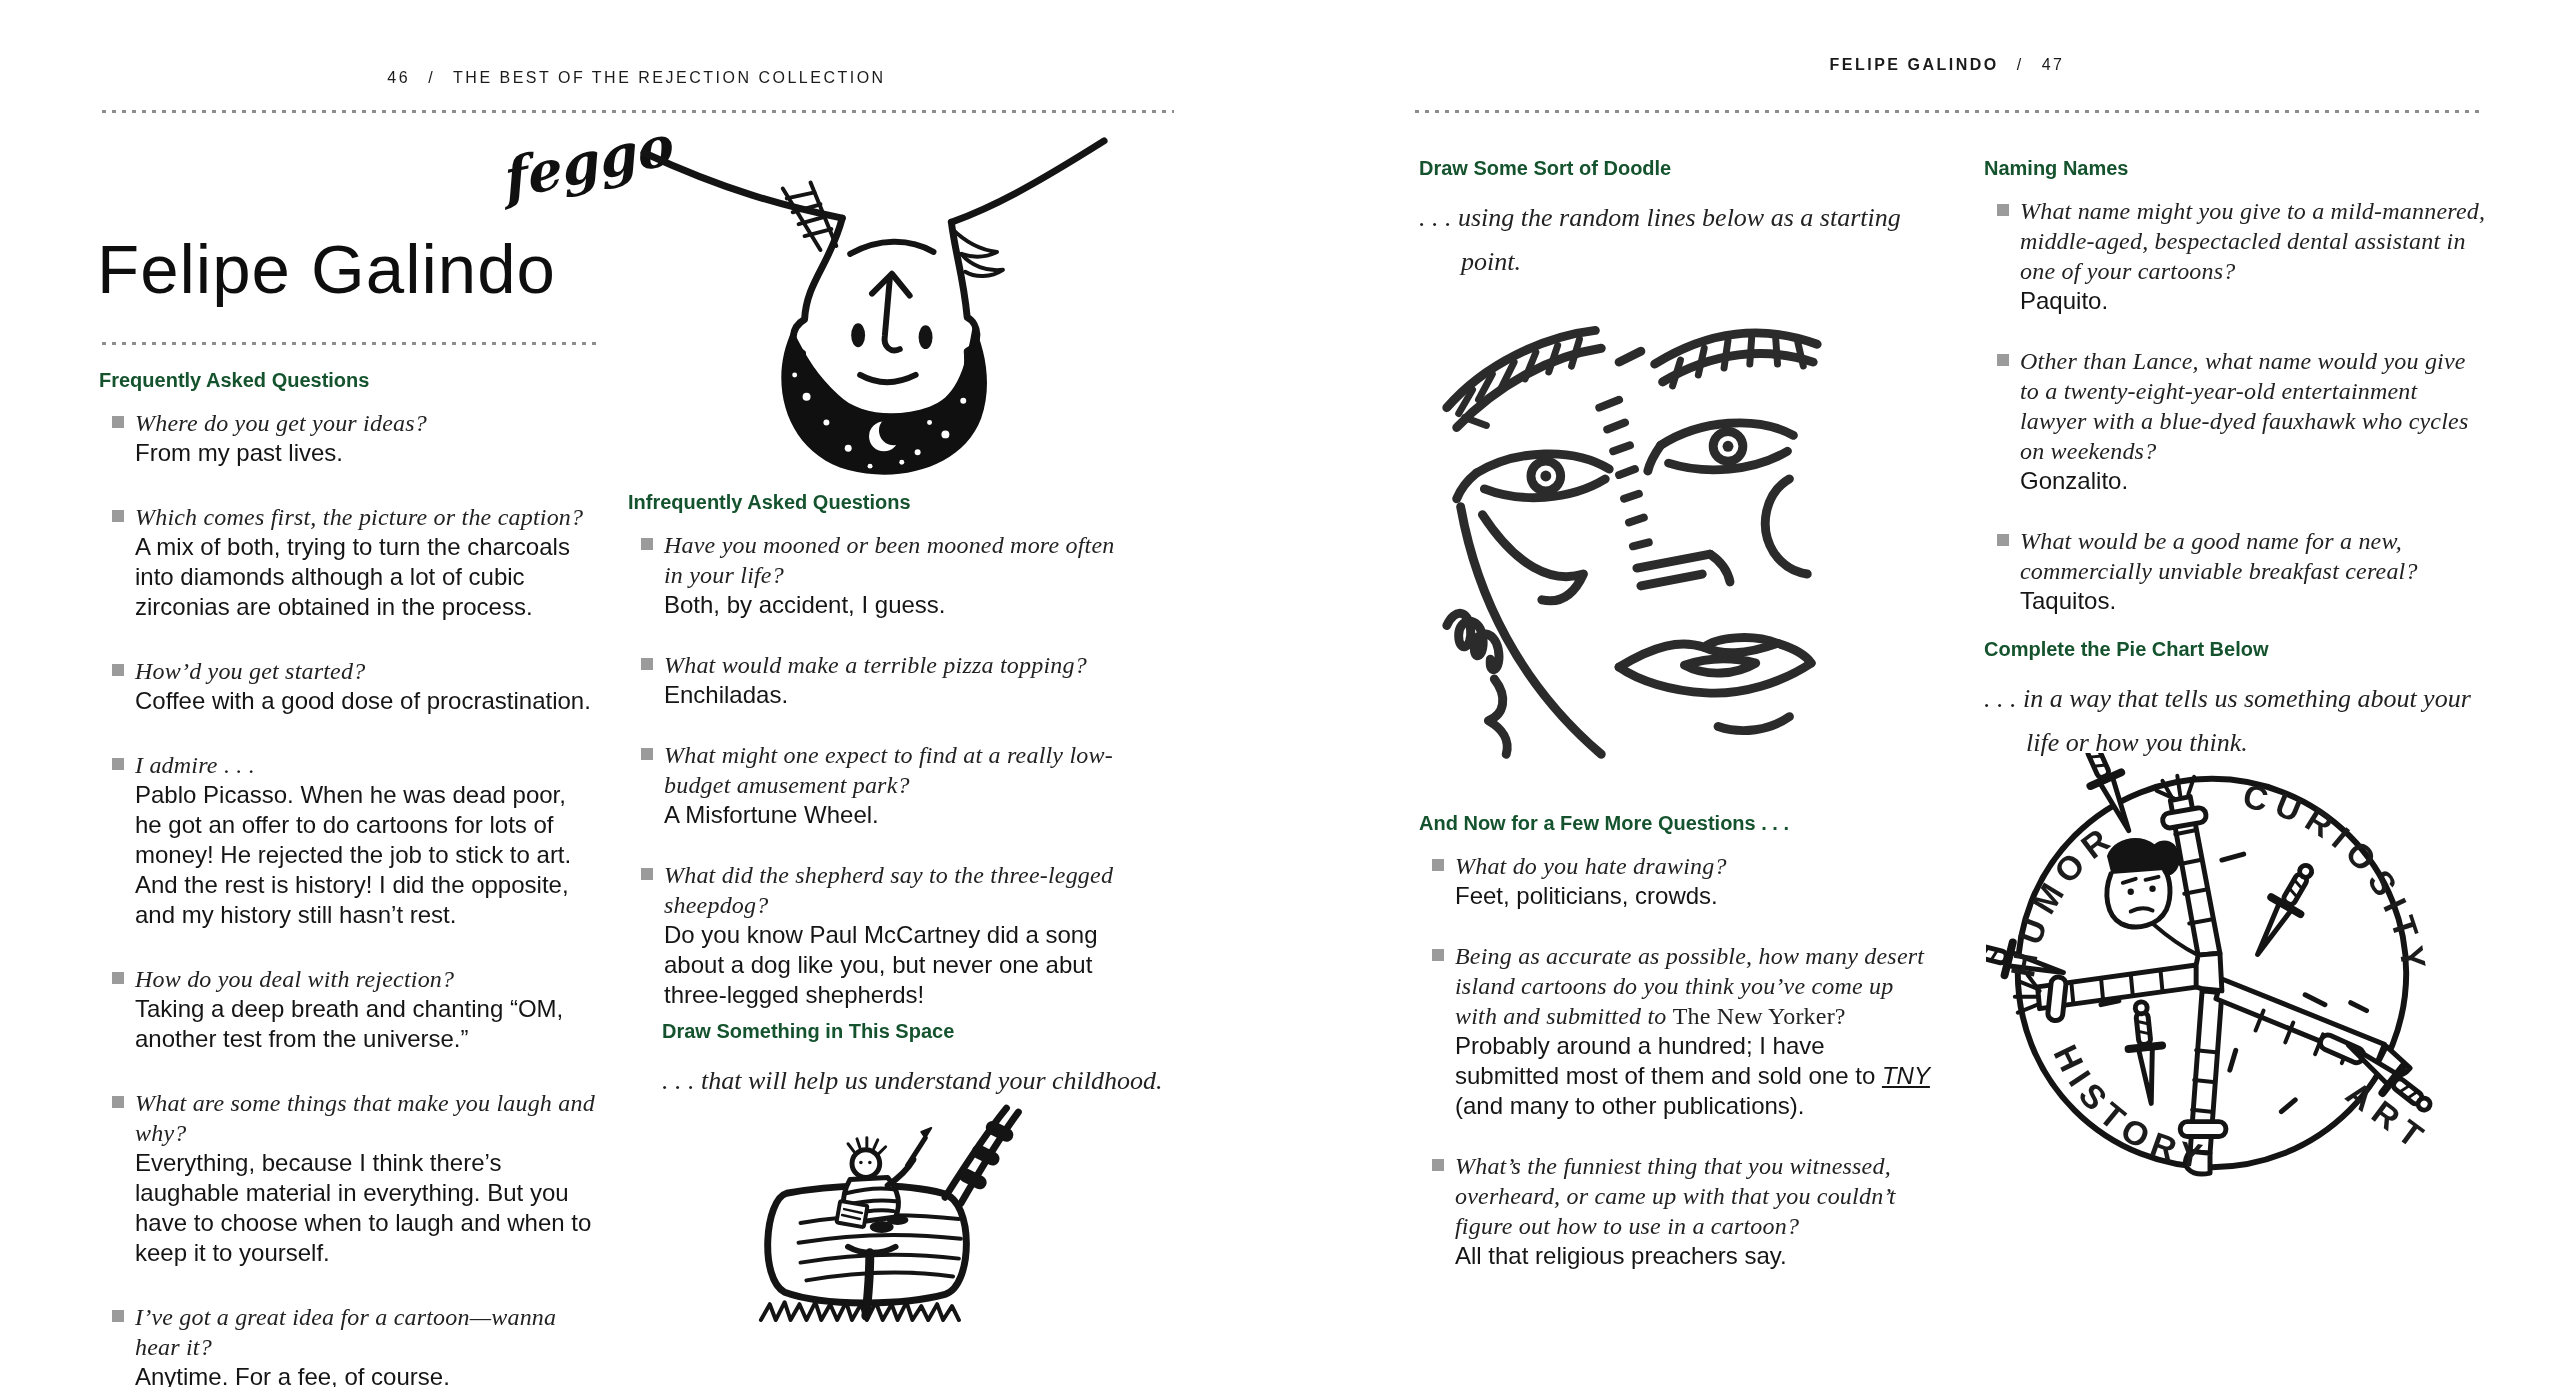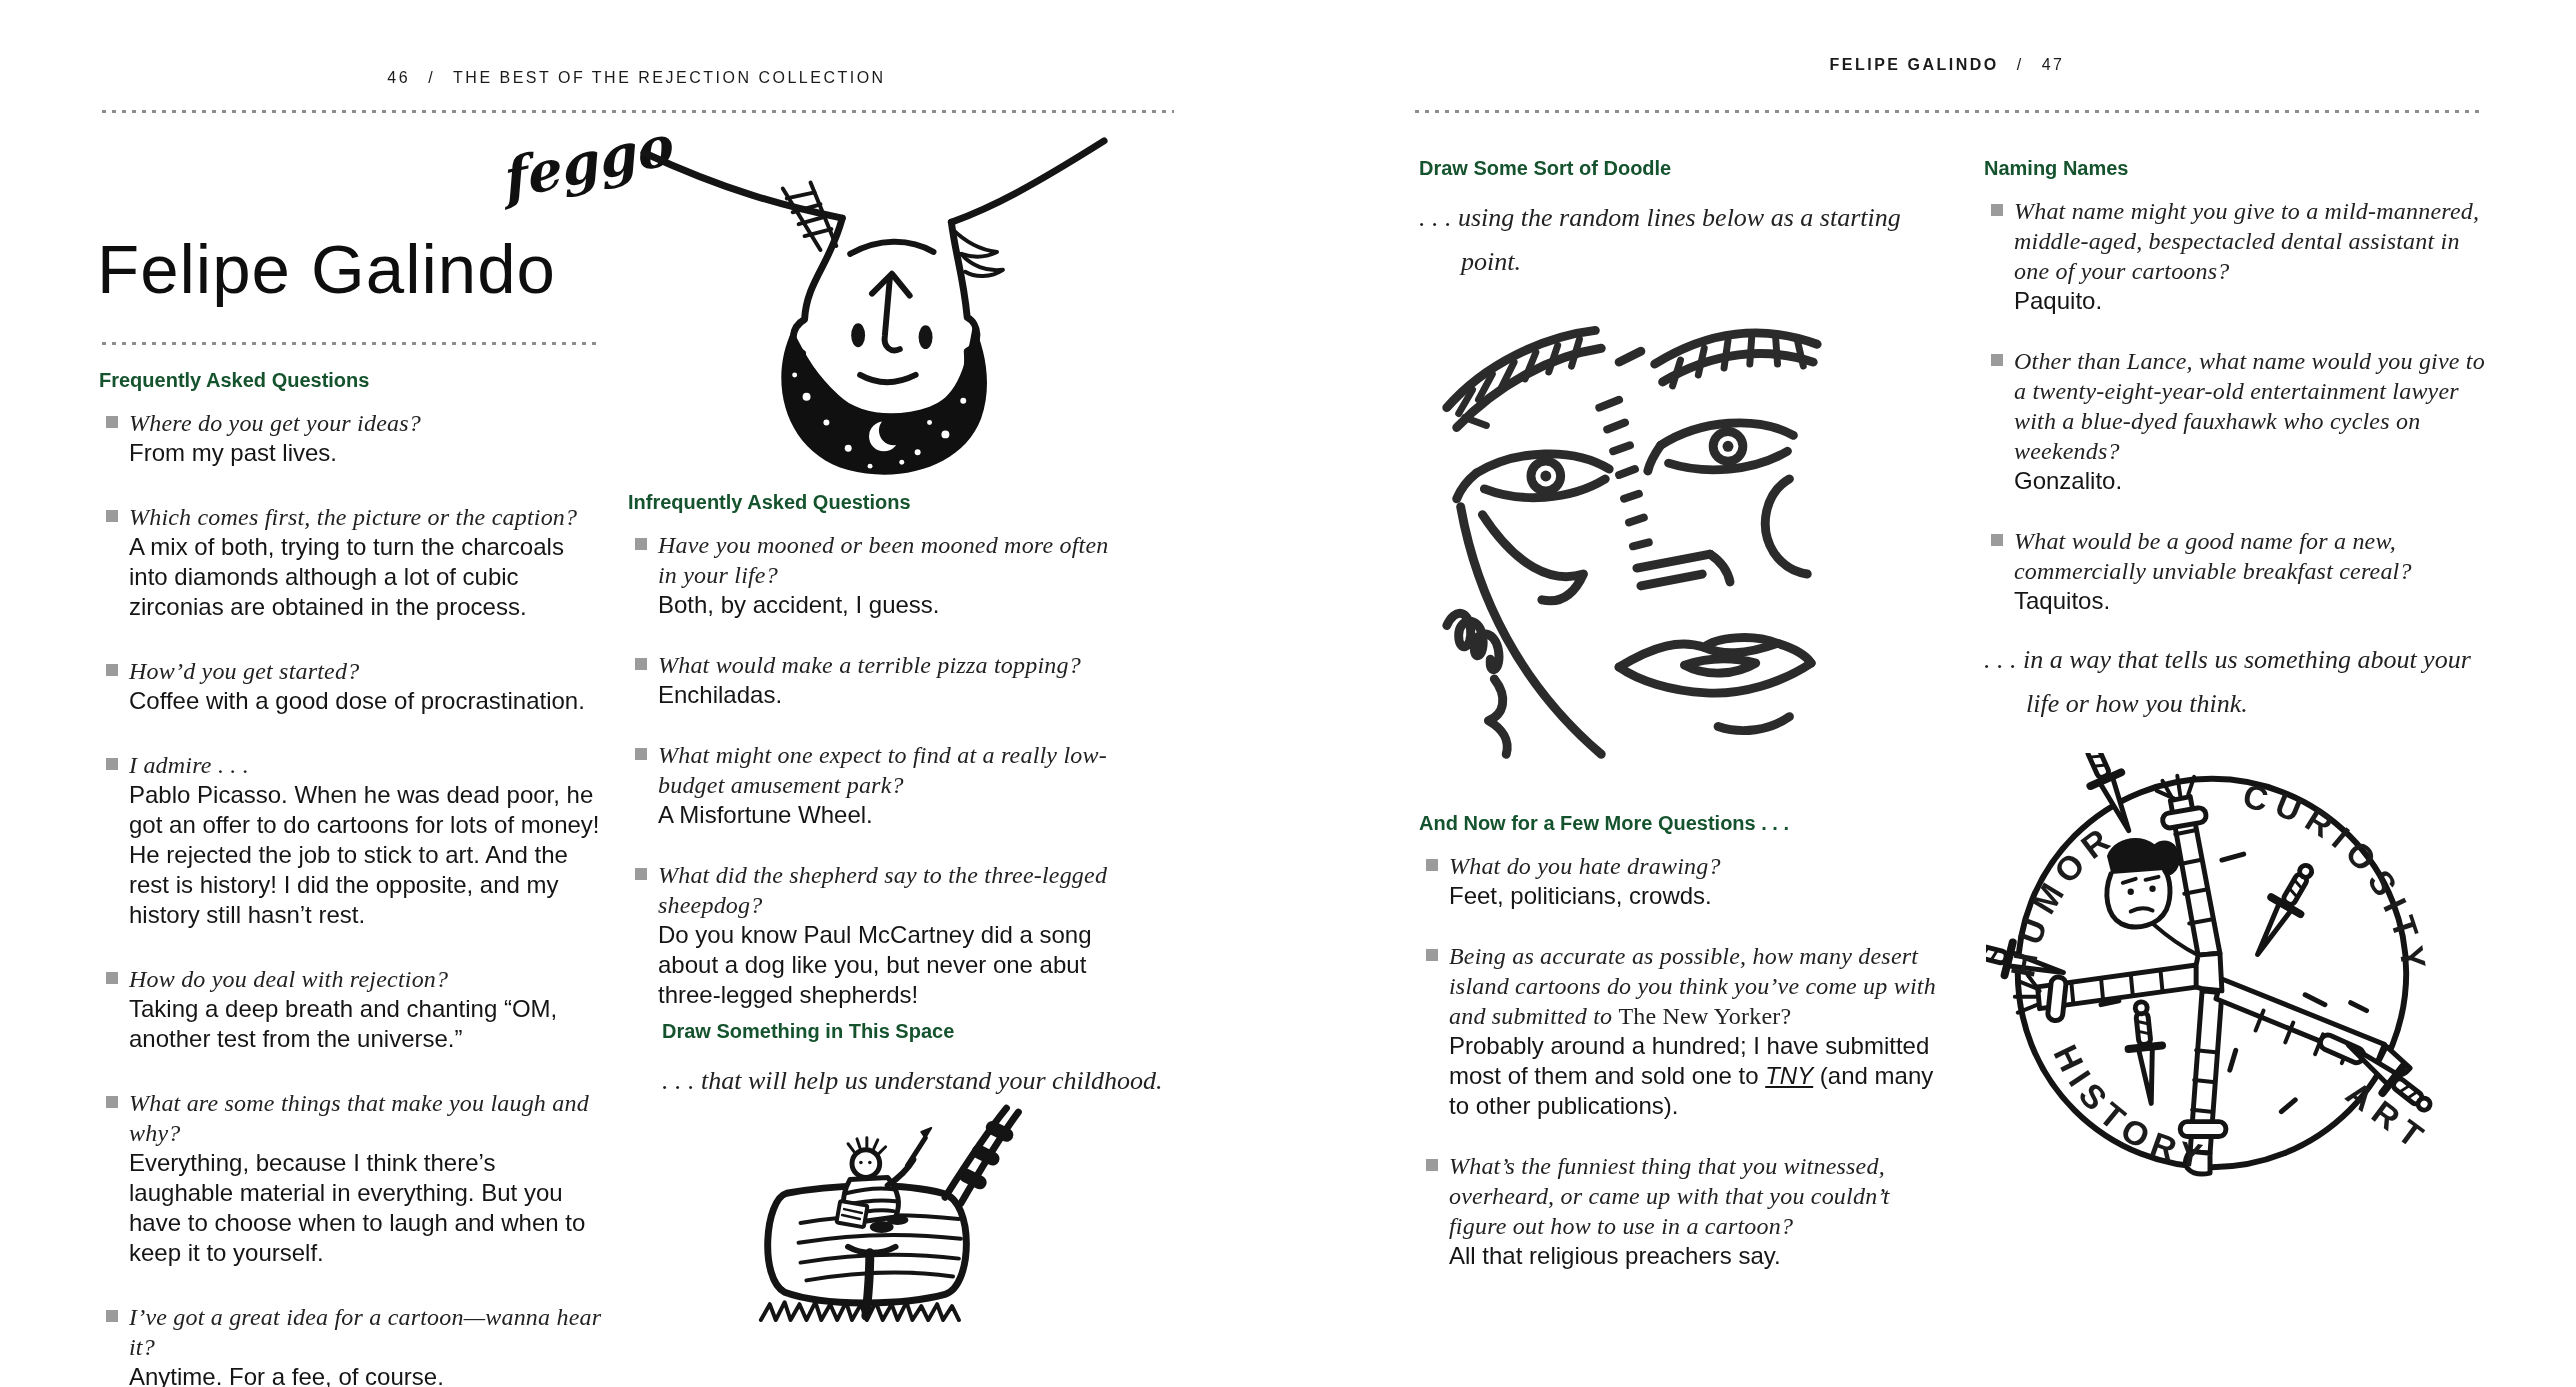--- a/index.html
+++ b/index.html
@@ -13,21 +13,21 @@
   .dotted-rule{position:absolute;height:5px;background-image:radial-gradient(circle,#8c8c8c 1.8px,transparent 1.9px);
                background-size:10px 5px;background-repeat:repeat-x;}
   .artist-name{position:absolute;font-size:69px;font-weight:400;letter-spacing:1px;color:#0e0e0e;}
   .signature{position:absolute;font-family:"DejaVu Serif",serif;font-style:italic;font-weight:700;
              font-size:55px;transform:rotate(-12deg) skewX(-6deg);color:#101010;}
   
   .section{position:absolute;}
   .heading{margin:0 0 16px 0;font-size:20px;font-weight:700;color:#14532d;}
   .subtitle{margin:0;font-family:"Liberation Serif",serif;font-style:italic;font-size:26px;line-height:44px;
             color:#222;padding-left:42px;text-indent:-42px;}
-  ul.qa-list{list-style:none;margin:7px;padding:0;}
+  ul.qa-list{list-style:none;margin:13px;padding:0;}
   .qa{position:relative;padding-left:23px;margin-bottom:34px;font-size:24px;line-height:30px;}
   .qa.tight{margin-bottom:30px;}
   .qa:last-child{margin-bottom:0;}
   .bullet{position:absolute;left:0;top:8px;width:12px;height:12px;background:#9b9b9b;}
   .q{margin:0;font-family:"Liberation Serif",serif;font-style:italic;color:#222;letter-spacing:0.2px;}
   .q .roman{font-style:normal;}
   .a{margin:0;font-family:"Liberation Sans",sans-serif;color:#151515;}
   .a .ital{font-style:italic;text-decoration:underline;}
   svg{display:block;}
 </style>
@@ -311,20 +311,21 @@
       </li>
       <li class="qa tight">
         <span class="bullet"></span>
         <p class="q"><span>What would be a good name for a new, commercially unviable breakfast cereal?</span></p>
         <p class="a">Taquitos.</p>
       </li>
     </ul>
   </div>
 
   <div class="section" style="left:1984px;top:638px;width:515px;">
+    <h2 class="heading">Complete the Pie Chart Below</h2>
     <p class="subtitle">. . . in a way that tells us something about your life or how you think.</p>
   </div>
 
   <svg class="abs" style="left:1986px;top:753px;" width="451" height="436" viewBox="0 0 455 440">
     <defs>
       <path id="arcHumor" d="M 48,246 A 182,182 0 0 1 170,72" fill="none"></path>
       <path id="arcCurio" d="M 252,54 A 190,190 0 0 1 422,240" fill="none"></path>
       <path id="arcHist" d="M 64,290 A 184,184 0 0 0 212,418" fill="none"></path>
       <path id="arcArt" d="M 352,342 L 438,406" fill="none"></path>
       <g id="dagger" stroke="#141414" stroke-width="5" fill="#ffffff" stroke-linejoin="round" stroke-linecap="round">

